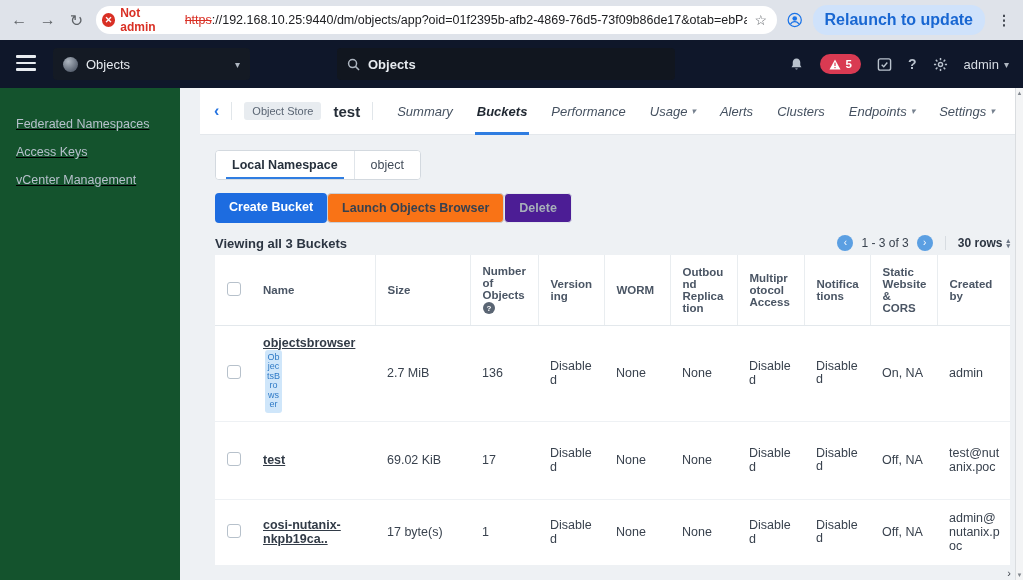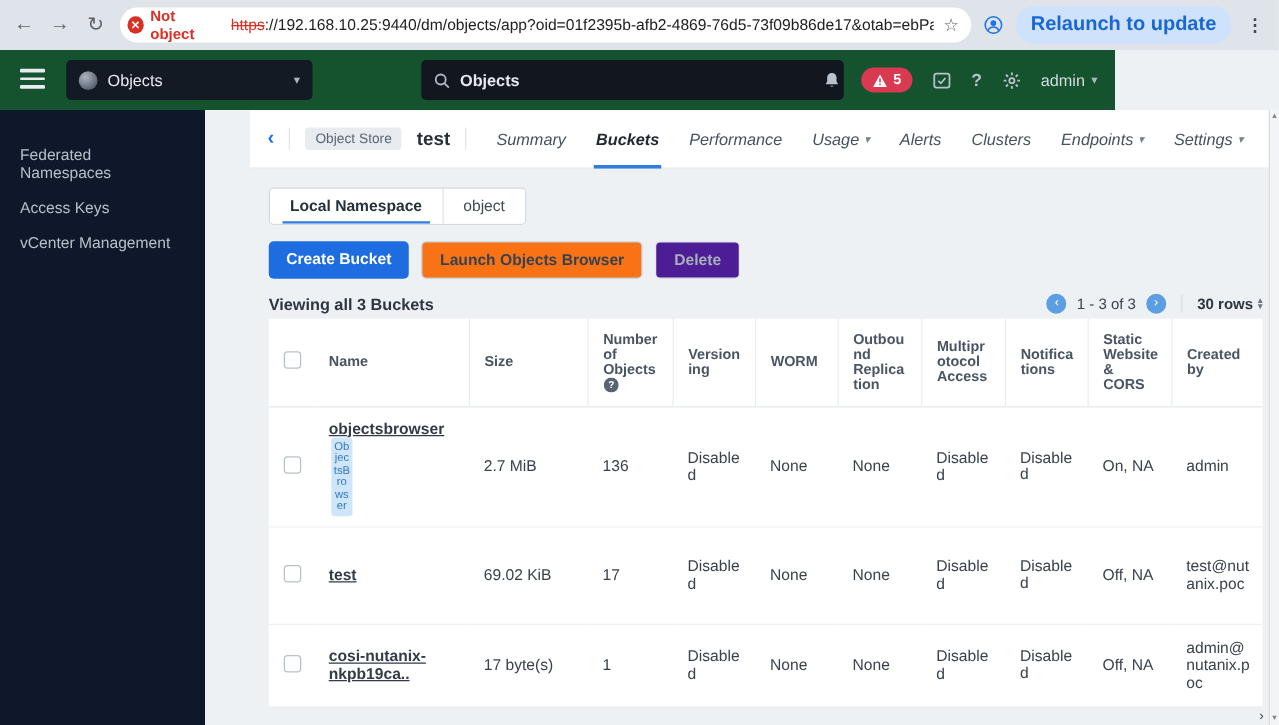--- a/index.html
+++ b/index.html
@@ -13,36 +13,36 @@
   .not-secure { display:flex; align-items:center; gap:5px; color:#d93025; font-size:12px; font-weight:bold; }
   .danger-dot { width:14px; height:14px; border-radius:50%; background:#d93025; color:#fff; font-size:9px; display:flex; align-items:center; justify-content:center; font-weight:bold; }
   .url-text { font-size:12.5px; color:#202124; white-space:nowrap; overflow:hidden; }
   .url-text .proto { color:#d93025; text-decoration:line-through; }
   .star { margin-left:auto; color:#5f6368; font-size:14px; }
   .profile-ic { width:20px; height:20px; }
   .relaunch { background:#cfe2fb; color:#1967d2; font-size:16px; font-weight:bold; padding:6px 12px; border-radius:14px; white-space:nowrap; cursor:pointer; }
   .kebab { color:#444a53; font-size:14px; font-weight:bold; padding:0 2px; }
 
   
-  .app-header { position:absolute; left:0; top:40px; width:892px; height:48px; background:#14532d;text-align:center; }
+  .app-header { position:absolute; left:0; top:40px; width:1023px; height:48px; background:#0f172a;text-align:center; }
   .hamburger { position:absolute; left:16px; top:15px; width:20px; cursor:pointer; }
   .hamburger div { height:2.5px; background:#e8ecf1; margin-bottom:4px; border-radius:1px; }
   .app-select { position:absolute; left:53px; top:8px; width:197px; height:32px; background:#141a24; border-radius:4px; display:flex; align-items:center; padding:0 10px; gap:8px; color:#e7ebf0; font-size:13px; cursor:pointer; }
   .sphere { width:15px; height:15px; border-radius:50%; background:radial-gradient(circle at 35% 30%, #aeb6c0, #5d6674 70%); }
   .app-select .caret { margin-left:auto; color:#aeb6c0; font-size:10px; }
   .search-box { position:absolute; left:337px; top:8px; width:338px; height:32px; background:#11161f; border-radius:4px; display:flex; align-items:center; padding:0 10px; gap:8px; color:#e7ebf0; font-size:13px; font-weight:bold; }
   .hdr-right { position:absolute; right:14px; top:0; height:48px; display:flex; align-items:center; gap:16px; }
   .hdr-ic { color:#b9c2cd; display:flex; align-items:center; }
   .alert-pill { background:#d93a52; border-radius:10px; height:20px; display:flex; align-items:center; gap:5px; padding:0 9px; color:#fff; font-size:11.5px; font-weight:bold; cursor:pointer; }
   .q-ic { color:#b9c2cd; font-size:14px; font-weight:bold; }
   .admin { color:#d6dce3; font-size:13px; display:flex; align-items:center; gap:5px; cursor:pointer; }
   .admin .caret { font-size:10px; color:#aeb6c0; }
 
   
-  .sidebar { position:absolute; left:0; top:88px; width:164px; height:492px; background:#0f172a; padding-top:22px; }
+  .sidebar { position:absolute; left:0; top:88px; width:180px; height:492px; background:#14532d; padding-top:22px;text-decoration:underline; }
   .side-item { color:#b6c0cb; font-size:12.5px; padding:7px 16px; cursor:pointer; }
 
   
   .entity-bar { position:absolute; left:200px; top:88px; width:815px; height:47px; background:#ffffff; border-bottom:1px solid #e4e8ec; display:flex; align-items:center; padding:0 14px; gap:12px; }
   .back { color:#2573e0; font-size:16px; font-weight:bold; cursor:pointer; line-height:1; }
   .vdiv { width:1px; height:18px; background:#e1e6ea; }
   .etype { background:#e8ecf0; color:#5a6573; font-size:11px; padding:3px 8px; border-radius:3px; white-space:nowrap; }
   .ename { color:#262e38; font-size:15px; font-weight:bold; }
   .etabs { display:flex; align-items:center; gap:24px; margin-left:12px; height:47px;font-style:italic; }
   .etab { color:#455160; font-size:13px; display:flex; align-items:center; gap:4px; height:47px; line-height:47px; position:relative; cursor:pointer; white-space:nowrap; }
@@ -51,21 +51,21 @@
   .etab .caret { font-size:9px; color:#76818f; }
 
   
   .content { position:absolute; left:200px; top:135px; width:823px; height:445px; background:#eef1f4; }
   .ns-tabs { position:absolute; left:15px; top:15px; display:flex; border:1px solid #d3d9df; border-radius:4px; overflow:hidden; background:#fff; }
   .ns-tab { padding:7px 16px; font-size:12.5px; color:#414b58; background:#fff; position:relative; cursor:pointer; }
   .ns-tab + .ns-tab { border-left:1px solid #e0e5ea; }
   .ns-tab.active { font-weight:bold; color:#27313d; }
   .ns-tab.active::after { content:""; position:absolute; left:10px; right:10px; bottom:0; height:2px; background:#2f7de1; }
 
-  .btn-row { position:absolute; left:15px; top:58px; display:flex; gap:10px; }
+  .btn-row { position:absolute; left:15px; top:58px; display:flex; }
   .btn { font-size:12.5px; font-weight:bold; padding:7px 14px; border-radius:4px; cursor:pointer; white-space:nowrap; }
   .btn-primary { background:#1d6ce0; color:#ffffff; }
   .btn-secondary { background:#f97316; color:#38414e; border:1px solid #c9d0d8; }
   .btn-disabled { background:#4c1d95; color:#a7b0ba; border:1px solid #e3e8ed; cursor:default; }
 
   .list-head { position:absolute; left:15px; top:100px; width:795px; display:flex; align-items:center; justify-content:space-between; }
   .viewing { font-size:13px; font-weight:bold; color:#2c3542; }
   .pager { display:flex; align-items:center; gap:8px; font-size:12px; color:#39424e; }
   .pg-circle { width:16px; height:16px; border-radius:50%; background:#5b9fe2; color:#fff; font-size:10px; display:flex; align-items:center; justify-content:center; cursor:pointer; line-height:1; }
   .pg-sep { width:1px; height:14px; background:#d7dce1; margin:0 4px; }
@@ -95,21 +95,21 @@
 </head>
 <body>
 
 <div class="chrome">
   <span class="nav-glyph">←</span>
   <span class="nav-glyph">→</span>
   <span class="nav-glyph">↻</span>
   <div class="url-bar">
     <span class="not-secure">
       <span class="danger-dot">✕</span>
-      <span>Not object</span>
+      <span>Not admin</span>
     </span>
     <span class="url-text"><span class="proto">https</span><span>://192.168.10.25:9440/dm/objects/app?oid=01f2395b-afb2-4869-76d5-73f09b86de17&amp;otab=ebPanel</span></span>
     <span class="star">☆</span>
   </div>
   <svg class="profile-ic" viewBox="0 0 20 20">
     <circle cx="10" cy="10" r="8.5" fill="none" stroke="#1a73e8" stroke-width="1.6"></circle>
     <circle cx="10" cy="8" r="3" fill="#1a73e8"></circle>
     <path d="M4.5 15.5c1.2-2.4 3.2-3.4 5.5-3.4s4.3 1 5.5 3.4" fill="none" stroke="#1a73e8" stroke-width="1.6"></path>
   </svg>
   <span class="relaunch">Relaunch to update</span>

